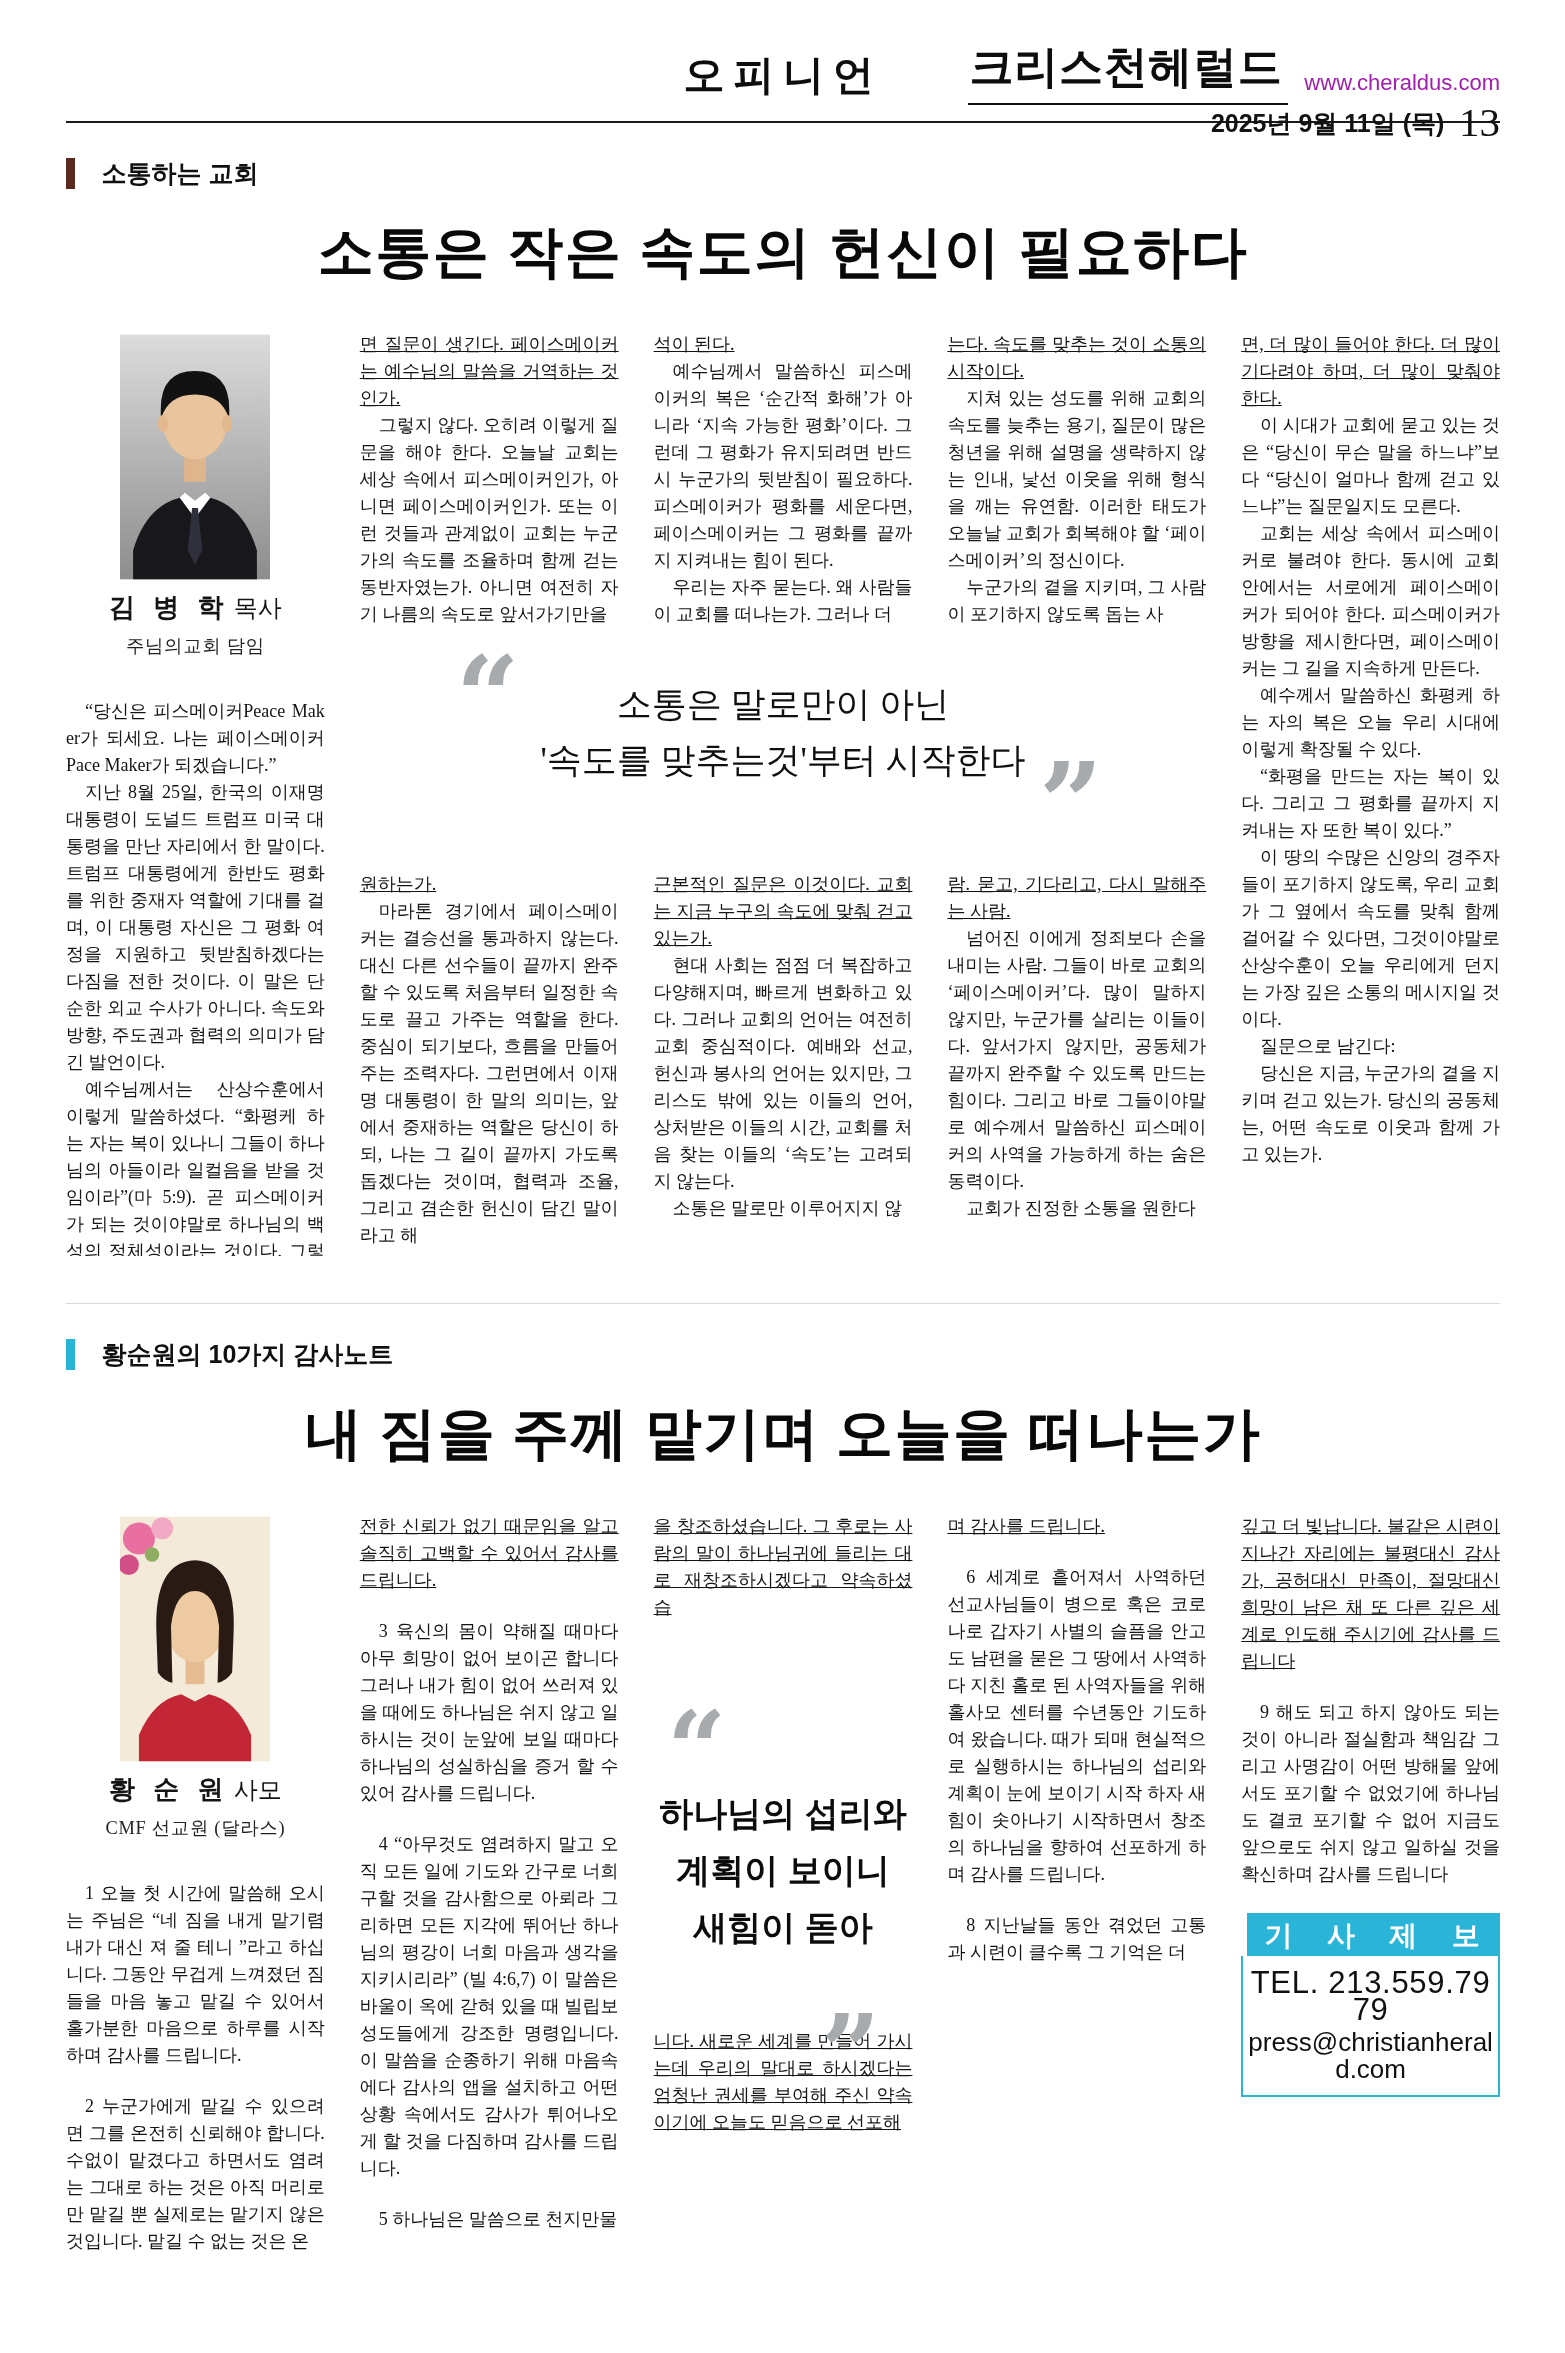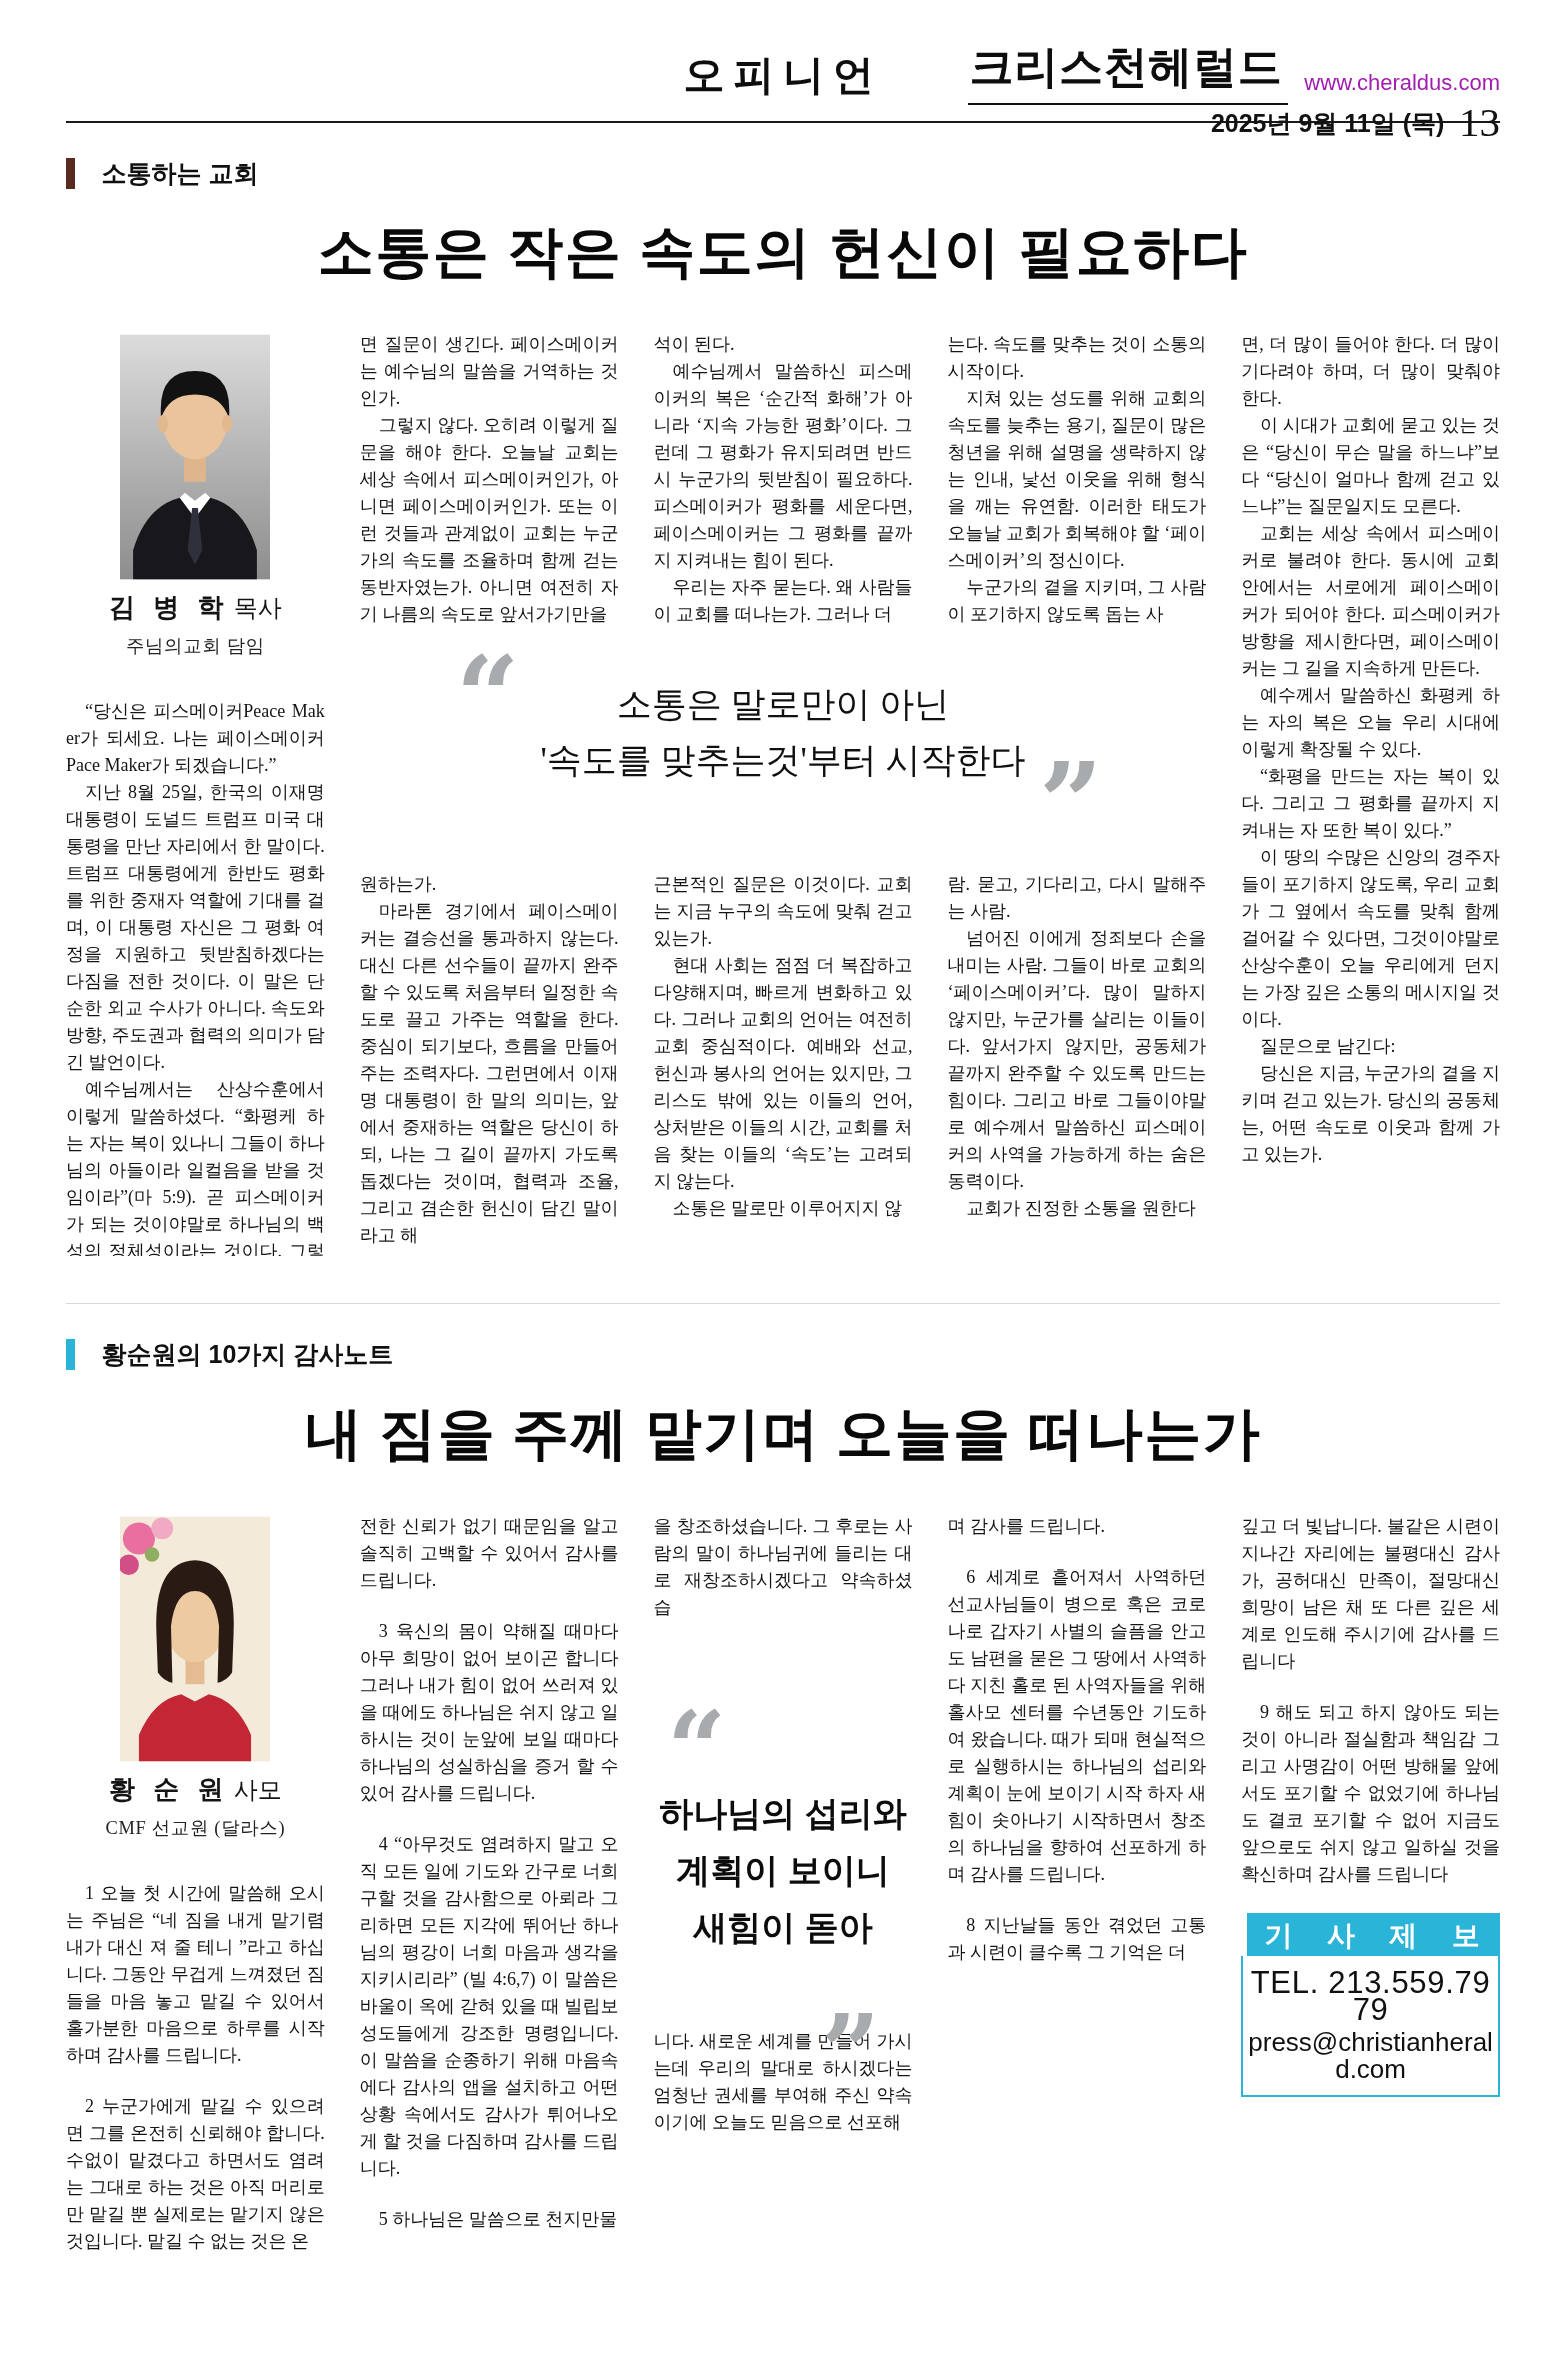--- a/index.html
+++ b/index.html
@@ -38,21 +38,21 @@
     font-weight:700; font-size:57px; letter-spacing:1.5px; }
 
   
   .cols { margin:40px 66px 0; display:grid; grid-template-columns:repeat(5,1fr);
     column-gap:35px; position:relative; }
   .cols1 { height:925px; overflow:hidden; }
   .cols2 { height:844px; overflow:hidden; }
   .col { font-size:18px; line-height:27px; text-align:justify;
     word-break:break-all; color:#141414; }
   .para { margin:0; text-indent:1.05em; }
-  .para.noindent { text-indent:0; }
+  .para.noindent { text-indent:0;text-decoration:underline; }
   .cols2 .para { margin-bottom:24px; }
   .gap1 { height:243px; }
   .gap2 { height:383px; }
 
   
   .author-block { margin:2.9px 0 38px; text-align:center; }
   .photo { width:150px; height:246px; margin:0 auto; display:block; }
   .caption { margin-top:14.7px; }
   .cap-name { font-size:26px; font-weight:bold; letter-spacing:5.9px; }
   .cap-suffix { font-size:24px; margin-left:4.4px; }

